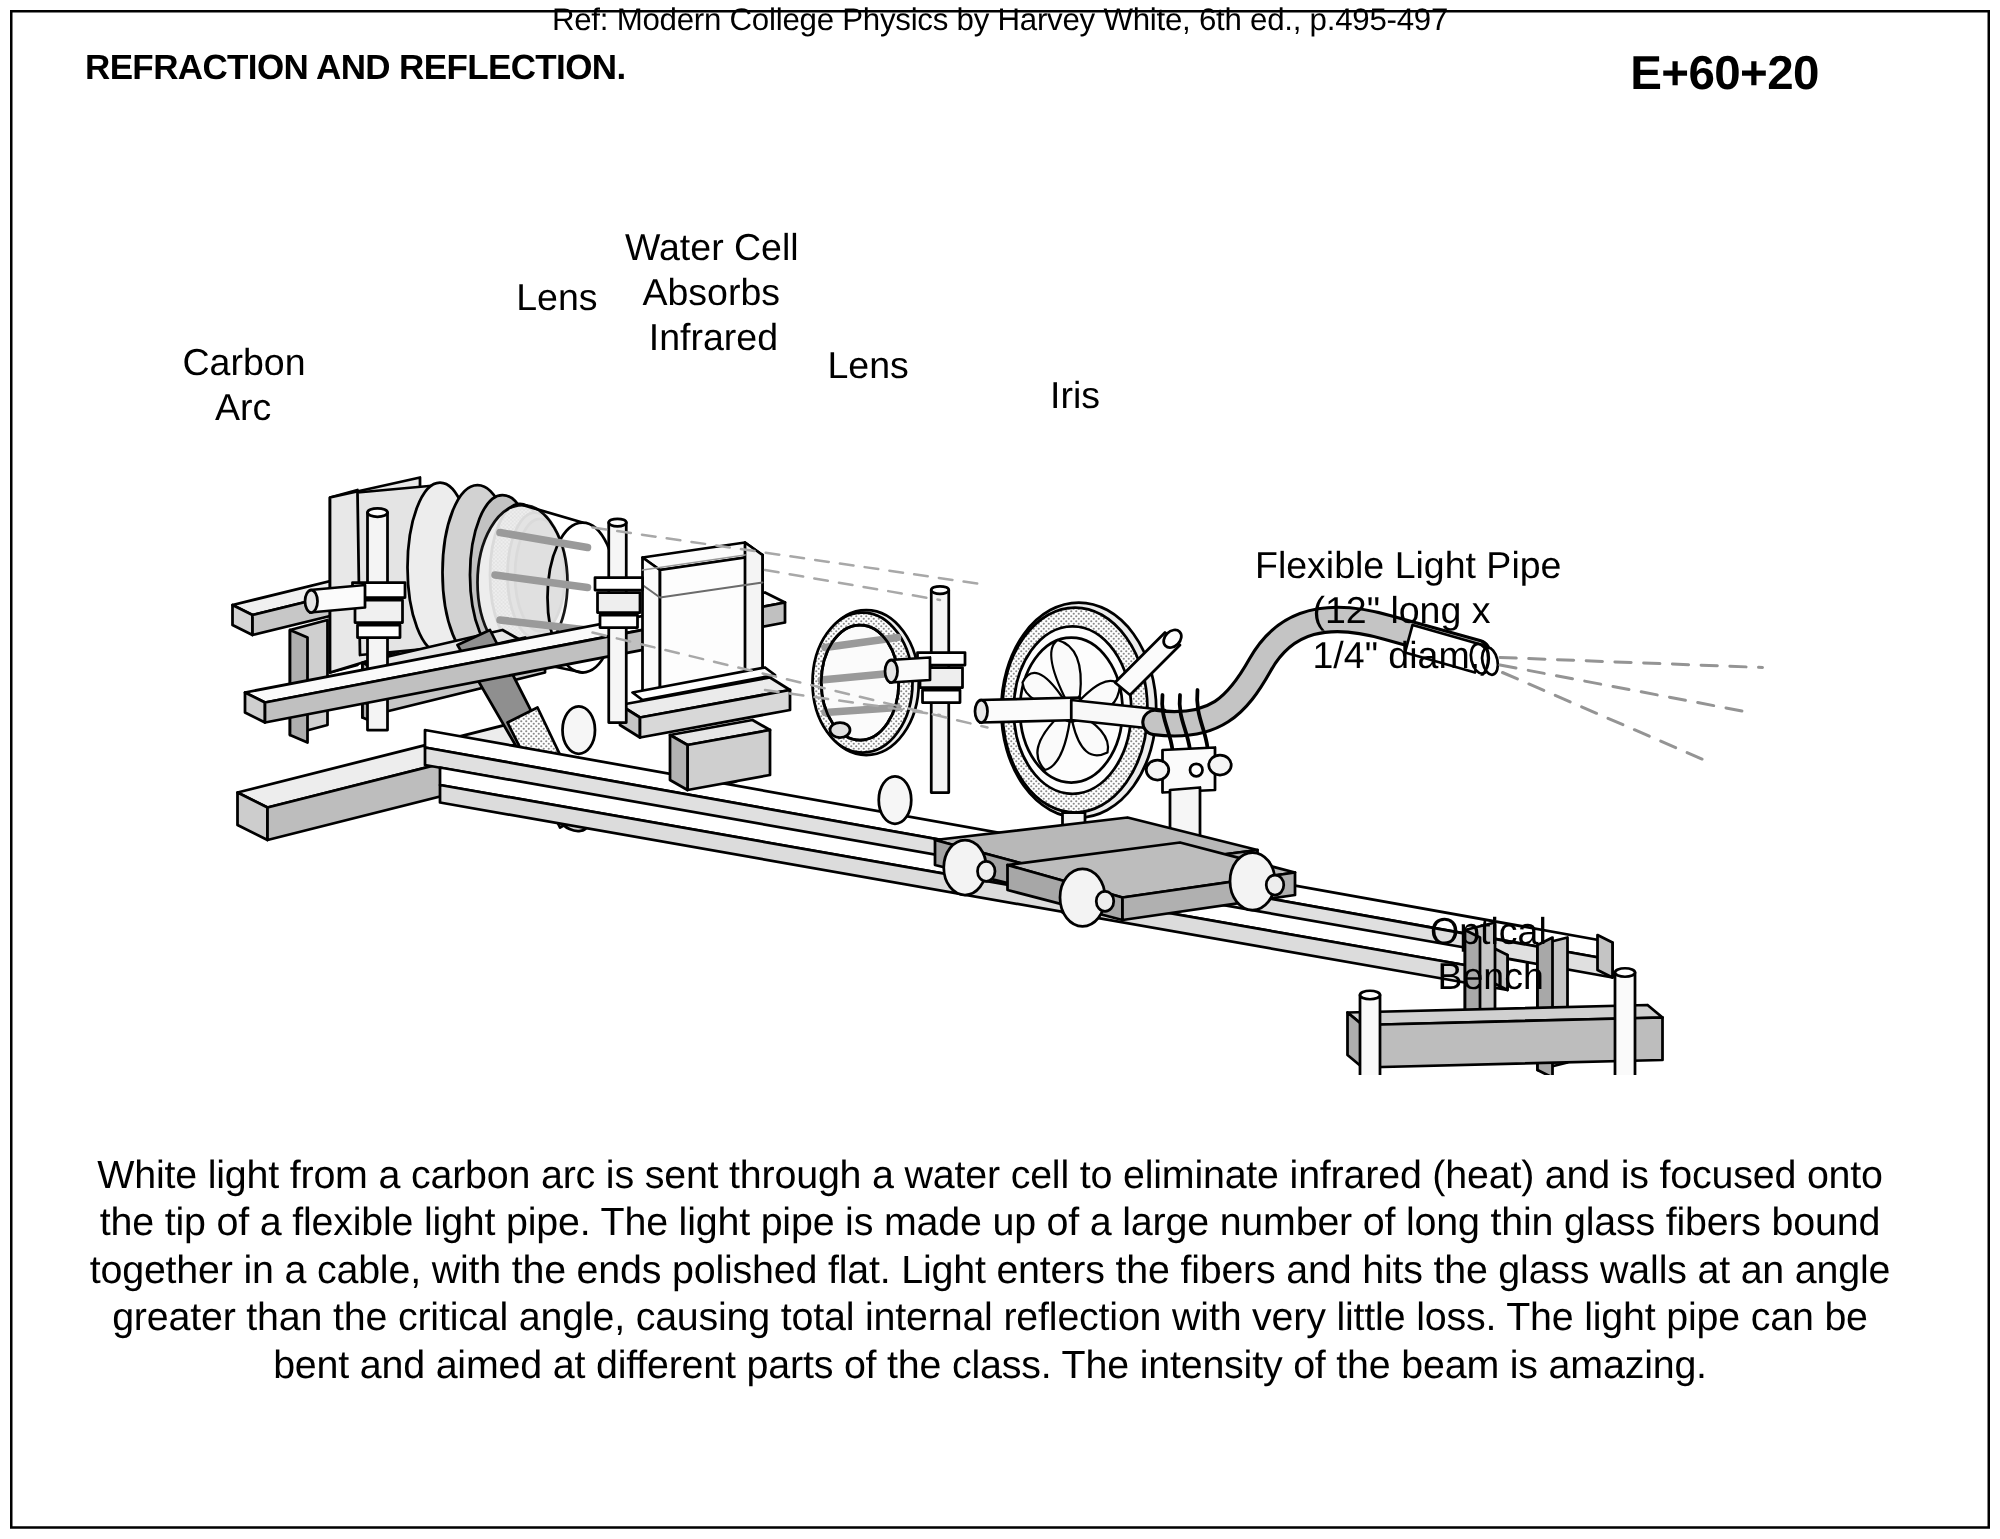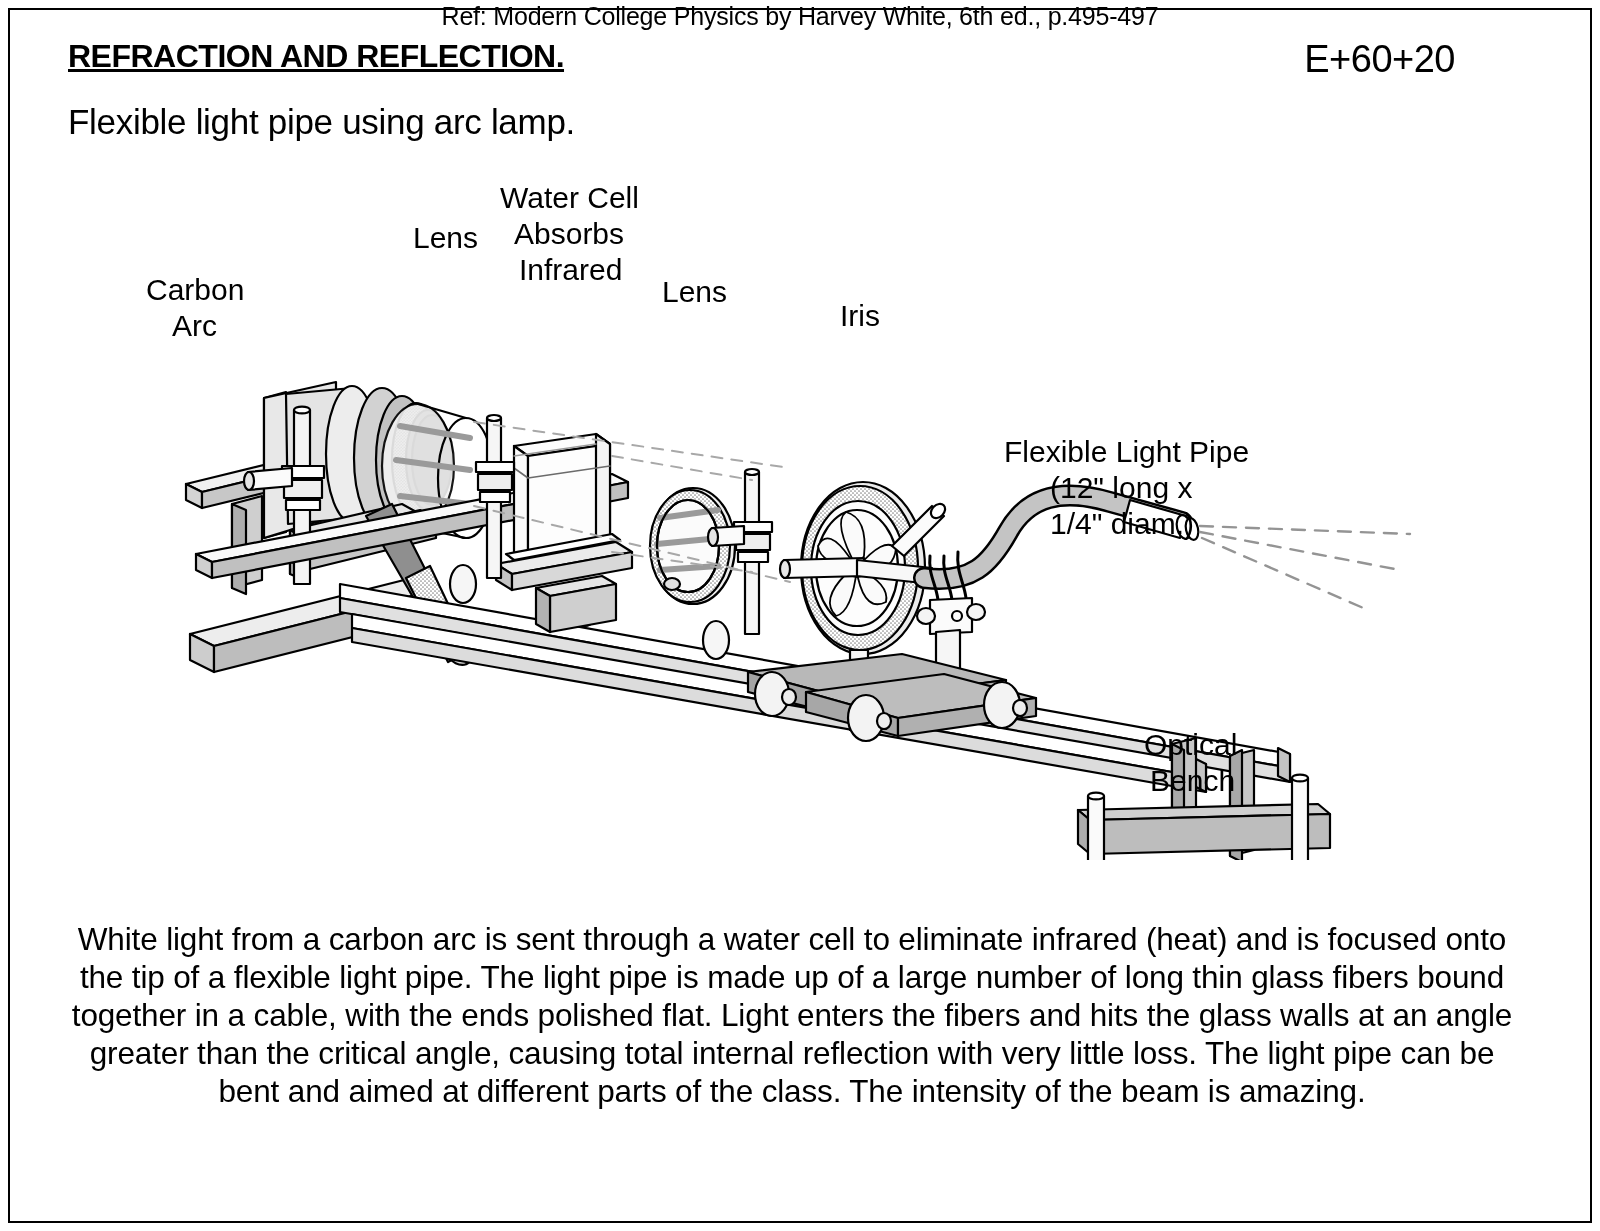--- a/index.html
+++ b/index.html
@@ -39,32 +39,31 @@
     width: 1600px;
     text-align: center;
     font-size: 25px;
     letter-spacing: -0.2px;
     white-space: nowrap;
   }
   .title-main {
     position: absolute;
     left: 68px;
     top: 38px;
-    font-size: 32px;
+    font-size: 28px;
     font-weight: bold;
     letter-spacing: -0.5px;
     white-space: nowrap;
-    text-decoration: underline;
   }
   .title-code {
     position: absolute;
     right: 145px;
     top: 38px;
     font-size: 38px;
-    font-weight: normal;
+    font-weight: bold;
     letter-spacing: -0.5px;
     white-space: nowrap;
   }
   .subtitle {
     position: absolute;
     left: 68px;
     top: 102px;
     font-size: 35px;
     letter-spacing: -0.3px;
     white-space: nowrap;
@@ -105,21 +104,20 @@
 </head>
 <body>
 
 <div id="page">
 
   <div class="page-border"></div>
 
   <div class="ref-line">Ref: Modern College Physics by Harvey White, 6th ed., p.495-497</div>
   <div class="title-main">REFRACTION AND REFLECTION.</div>
   <div class="title-code">E+60+20</div>
-  <div class="subtitle">Flexible light pipe using arc lamp.</div>
 
   <div id="figure-wrap">
   <svg id="figure-svg" viewBox="0 0 1600 700" xmlns="http://www.w3.org/2000/svg">
     <defs>
       <pattern id="stipple" width="4" height="4" patternUnits="userSpaceOnUse">
         <rect width="4" height="4" fill="#ffffff"></rect>
         <circle cx="1" cy="1" r="0.85" fill="#8a8a8a"></circle>
         <circle cx="3" cy="3" r="0.85" fill="#8a8a8a"></circle>
       </pattern>
       <pattern id="stippleDark" width="3" height="3" patternUnits="userSpaceOnUse">

